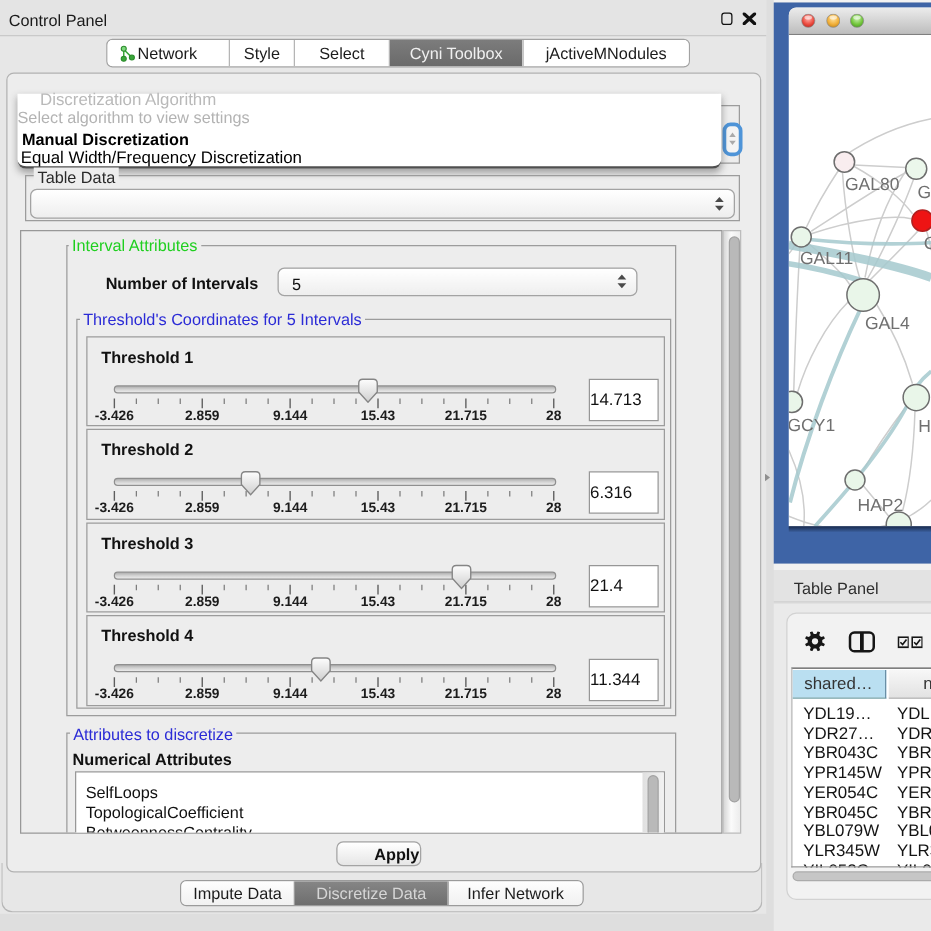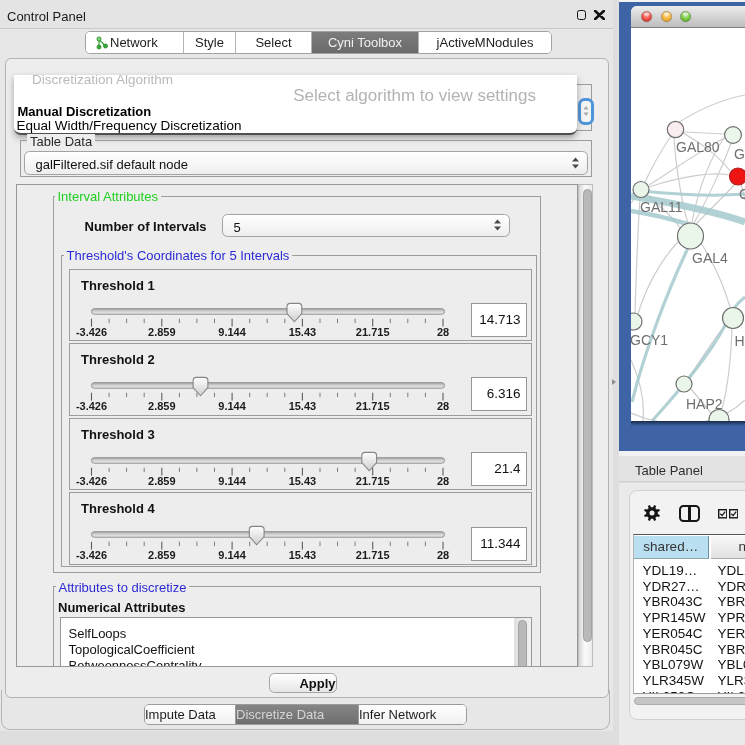--- a/index.html
+++ b/index.html
@@ -10,37 +10,37 @@
 #titletext { position:absolute; left:7px; top:9px; font-size:13px; color:#1a1a1a; }
 #panel { position:absolute; left:4.5px; top:57.5px; width:604px; height:640px;
   background:#ededed; border:1px solid #b2b2b2; border-radius:6px; }
 #tabbar { position:absolute; left:85px; top:31px; height:23px; display:flex;
   border:1px solid #a2a2a2; border-radius:5px; overflow:hidden; background:#fff; }
 .tab { font-size:13px; color:#1c1c1c; text-align:center; line-height:22px; background:#fff; }
 .tab + .tab { border-left:1px solid #b5b5b5; }
 .tabsel { background:linear-gradient(#7c7c7c,#6a6a6a); color:#f0f0f0; }
 #botbar { position:absolute; left:144px; top:704px; height:20.5px; display:flex;
   border:1px solid #9b9b9b; border-radius:5px; overflow:hidden; }
-.btab { font-size:13px; color:#1c1c1c; text-align:left; line-height:19.5px;
+.btab { font-size:13px; color:#1c1c1c; text-align:center; line-height:19.5px;
   background:linear-gradient(#fefefe,#f1f1f1); }
 .btab + .btab { border-left:1px solid #9b9b9b; }
 .btabsel { background:linear-gradient(#868686,#6e6e6e); color:#d6d6d6; }
 .group { position:absolute; border:1px solid #9c9c9c; }
 .gtitle { position:absolute; font-size:13px; background:#ededed; padding:0 3px; white-space:nowrap; }
 .combo { position:absolute; border:1px solid #a3a3a3; border-radius:5.5px;
   background:linear-gradient(#ffffff,#eeeeee); font-size:13px; color:#111; }
 .combo .ctext { position:absolute; left:11px; top:5px; }
 .stepper { position:absolute; right:7px; top:50%; margin-top:-6px; width:9px; height:12px; }
 #viewport { position:absolute; left:16px; top:184px; width:561.5px; height:483px;
   border:1.5px solid #989898; background:#ededed; overflow:hidden; }
 .tbox { position:absolute; left:51.5px; width:463.5px; height:72.5px; border:1px solid #9c9c9c; }
 .tboxtitle { position:absolute; left:11.5px; top:8px; font-size:13px; font-weight:bold; color:#111; }
 .vfield { position:absolute; left:401.5px; top:33.3px; width:55.5px; height:34px;
   background:#fff; border:1.5px solid #969696; font-size:13.5px; color:#111;
-  text-align:right; padding:8px 5px 0 0; }
+  text-align:left; padding:8px 5px 0 0; }
 #popup { position:absolute; left:14px; top:74.5px; width:563px; height:60px; background:#ffffff;
   border-bottom:2px solid #4f4f4f; border-radius:0 0 7px 7px;
   box-shadow:0 3px 6px rgba(70,70,70,0.45); }
 .scrthumbv { position:absolute; background:#b9b9b9; border:1px solid #a2a2a2; border-radius:4.5px; }
 </style></head><body>
 <div id="win"></div>
 <div id="titlebar"></div>
 <div id="titletext">Control Panel</div>
 <div class="abs" style="left:577px;top:9.5px;width:9px;height:10px;border:1.7px solid #111;border-radius:2.5px"></div>
 <svg class="abs" style="left:593.5px;top:10px" width="11" height="10" viewBox="0 0 11 10">
@@ -61,27 +61,26 @@
     <circle cx="10.5" cy="10" r="2" fill="#3aa63a" stroke="#2c8c2c" stroke-width="0.9"></circle>
   </svg>
 <div class="group" style="left:20px;top:83.5px;width:572px;height:47.5px"></div>
 <div class="abs" style="left:577.5px;top:97.5px;width:16px;height:27px;border-radius:6.5px;border:3px solid #4e94d8;background:#f4f4f4"></div>
 <svg class="abs" style="left:582px;top:104px" width="8" height="14" viewBox="0 0 8 14">
     <path d="M4,2 L6.6,5.5 L1.4,5.5 Z" fill="#aaaaaa"></path>
     <path d="M4,12 L6.6,8.5 L1.4,8.5 Z" fill="#aaaaaa"></path>
   </svg>
 <div id="popup"></div>
 <div class="abs" style="left:32px;top:72px;font-size:13.5px;color:#b9b9b9">Discretization Algorithm</div>
-<div class="abs" style="left:14px;top:86px;width:522px;text-align:right;font-size:17px;color:#b3b3b3">Select algorithm to view settings</div>
+<div class="abs" style="left:14px;top:86px;width:522px;text-align:left;font-size:13px;color:#b3b3b3">Select algorithm to view settings</div>
 <div class="abs" style="left:17.5px;top:103.5px;font-size:13px;font-weight:bold;color:#000">Manual Discretization</div>
 <div class="abs" style="left:16.5px;top:117.5px;font-size:13.5px;color:#000">Equal Width/Frequency Discretization</div>
 <div class="group" style="left:20px;top:140px;width:572px;height:37px"></div>
 <div class="gtitle" style="left:27px;top:133.5px;color:#2a2a2a">Table Data</div>
 <div class="combo" style="left:23.5px;top:151px;width:564px;height:24px">
-    <span class="ctext">galFiltered.sif default node</span>
     <svg class="stepper" viewBox="0 0 9 12" width="9" height="12">
       <path d="M4.5,0.5 L8,4.5 L1,4.5 Z" fill="#4a4a4a"></path>
       <path d="M4.5,11.5 L8,7.5 L1,7.5 Z" fill="#4a4a4a"></path>
     </svg>
   </div>
 <div class="abs" style="left:578px;top:184px;width:14.5px;height:483px;background:linear-gradient(90deg,#d6d6d6,#fbfbfb 45%,#ececec);border:1px solid #bcbcbc"></div>
 <div class="scrthumbv" style="left:582.5px;top:189px;width:9px;height:453px"></div>
 <div id="viewport">
 <div class="group" style="left:35.5px;top:10.5px;width:488px;height:377.5px"></div>
 <div class="gtitle" style="left:37.5px;top:3.5px;color:#1fcf1f">Interval Attributes</div>

